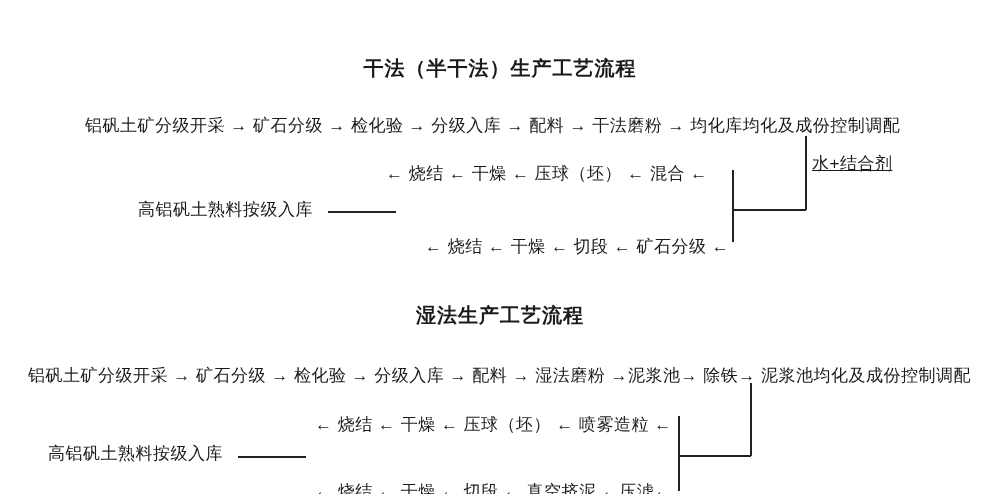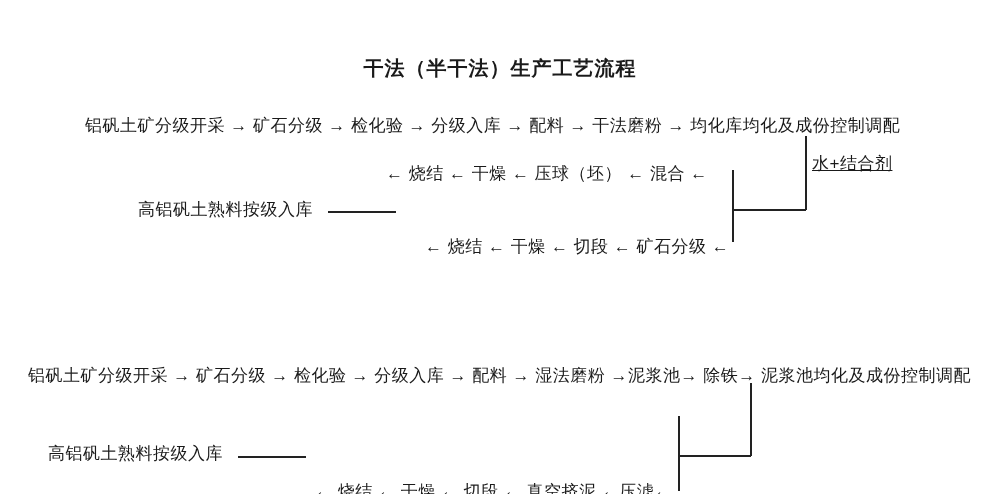--- a/index.html
+++ b/index.html
@@ -63,25 +63,27 @@
   <div class="vline" style="left:732px; top:142px; height:72px;"></div>
 
   <div class="hline" style="left:732px; top:181px; width:74px;"></div>
 
   <div class="row" style="left:138px; top:172px;">高铝矾土熟料按级入库</div>
 
   <div class="hline" style="left:328px; top:183px; width:68px;"></div>
 
   <div class="row" style="left:425px; top:209px;">← 烧结 ← 干燥 ← 切段 ← 矿石分级 ←</div>
 
+  <div class="title" style="top:274px;">湿法生产工艺流程</div>
 
   <div class="row" style="left:28px; top:338px;">铝矾土矿分级开采 → 矿石分级 → 检化验 → 分级入库 → 配料 → 湿法磨粉 →泥浆池→ 除铁→ 泥浆池均化及成份控制调配</div>
 
   <div class="vline" style="left:750px; top:355px; height:73px;"></div>
 
+  <div class="row" style="left:315px; top:387px;">← 烧结 ← 干燥 ← 压球（坯） ← 喷雾造粒 ←</div>
 
   <div class="vline" style="left:678px; top:388px; height:75px;"></div>
 
   <div class="hline" style="left:678px; top:427px; width:73px;"></div>
 
   <div class="row" style="left:48px; top:416px;">高铝矾土熟料按级入库</div>
 
   <div class="hline" style="left:238px; top:428px; width:68px;"></div>
 
   <div class="row" style="left:315px; top:454px;">← 烧结 ← 干燥 ← 切段 ← 真空挤泥 ←压滤←</div>

